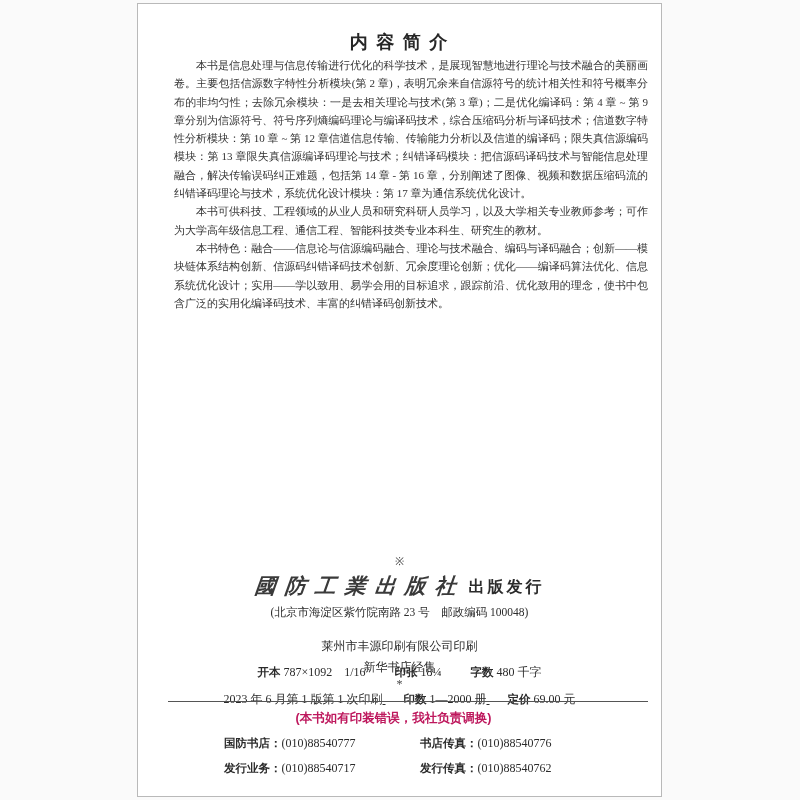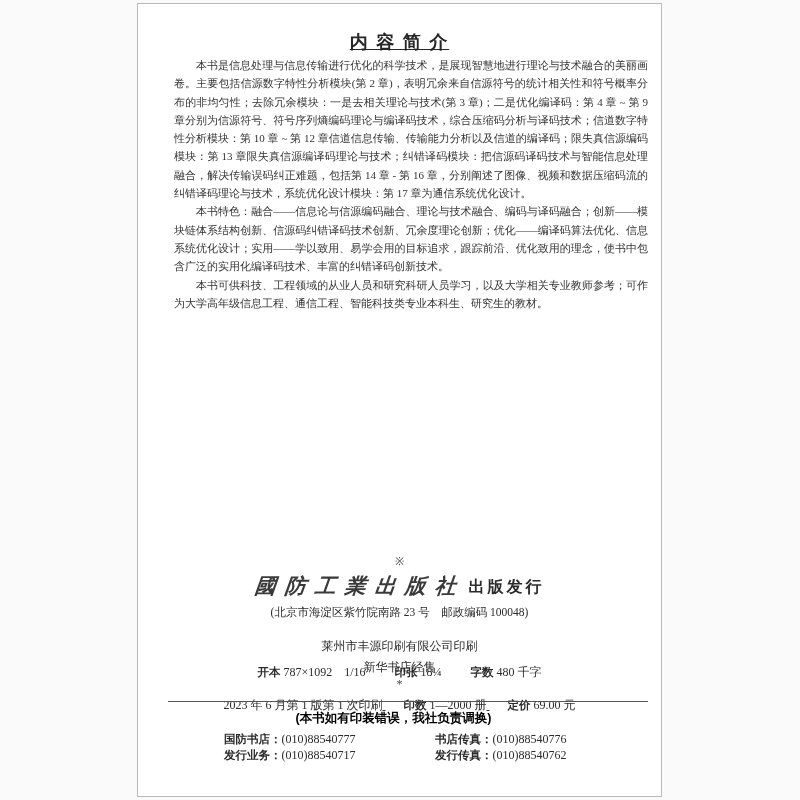--- a/index.html
+++ b/index.html
@@ -11,21 +11,20 @@
     -webkit-font-smoothing:antialiased;
   }
   .page{
     position:absolute;left:137px;top:3px;width:525px;height:794px;
     background:#ffffff;border:1px solid #b9b9b9;box-sizing:border-box;
   }
   .title{
     position:absolute;top:26px;left:0;right:0;margin:0;
     text-align:center;font-size:18px;font-weight:bold;color:#262626;
     letter-spacing:2px;
-    text-decoration:underline;
   }
   .abstract{
     position:absolute;top:52px;left:36px;right:13px;
     font-size:11px;line-height:18.3px;text-align:justify;color:#333;
   }
   .abstract p{margin:0;text-indent:2em;}
   .cip{
     position:absolute;top:358px;left:141px;right:40px;
     font-size:11.5px;line-height:17px;color:#2b2b2b;
   }
@@ -45,53 +44,53 @@
   .pub-suffix{font-size:16px;letter-spacing:3px;font-weight:bold;vertical-align:1px;}
   .imprint-address{font-size:11.5px;margin-top:4px;}
   .imprint-printer{font-size:12px;margin-top:18px;}
   .imprint-dist{font-size:12px;margin-top:4px;}
   .small-star{font-size:12px;line-height:10px;margin-top:3px;color:#444;}
   .colophon{
     position:absolute;top:659px;left:0;right:0;text-align:center;
     font-size:12px;color:#2b2b2b;
   }
   .colophon .row{margin-top:0;line-height:18px;white-space:nowrap;}
-  .colophon .row + .row{margin-top:15px;text-decoration:underline;}
+  .colophon .row + .row{margin-top:9px;text-decoration:underline;}
   .colophon .item{display:inline-block;}
   .colophon .sp-l{margin-left:26px;text-align:right;}
   .colophon .sp-m{margin-left:18px;}
   .lbl{font-weight:bold;font-family:"Liberation Sans","DejaVu Sans",sans-serif;font-size:11.5px;}
   .rule{
     position:absolute;top:697px;left:30px;width:480px;height:0;
     border:none;border-top:1px solid #555;margin:0;
   }
   .notice{
     position:absolute;top:706px;left:0;right:12px;text-align:center;
-    font-weight:bold;font-size:12.5px;color:#000000;
+    font-weight:bold;font-size:12.5px;color:#be185d;
     font-family:"Liberation Sans","DejaVu Sans",sans-serif;
   }
   .contacts{
     position:absolute;top:727px;left:86px;right:30px;
     font-size:12px;color:#2b2b2b;
   }
-  .contacts .crow{display:flex;line-height:16px;justify-content:space-between;}
+  .contacts .crow{display:flex;line-height:25px;}
   .contacts .ccell{width:196px;white-space:nowrap;}
   .contacts .ccell + .ccell{margin-left:0;}
 </style>
 </head>
 <body>
 
 <div class="page">
 
   <h1 class="title">内 容 简 介</h1>
 
   <div class="abstract">
     <p>本书是信息处理与信息传输进行优化的科学技术，是展现智慧地进行理论与技术融合的美丽画卷。主要包括信源数字特性分析模块(第 2 章)，表明冗余来自信源符号的统计相关性和符号概率分布的非均匀性；去除冗余模块：一是去相关理论与技术(第 3 章)；二是优化编译码：第 4 章 ~ 第 9 章分别为信源符号、符号序列熵编码理论与编译码技术，综合压缩码分析与译码技术；信道数字特性分析模块：第 10 章 ~ 第 12 章信道信息传输、传输能力分析以及信道的编译码；限失真信源编码模块：第 13 章限失真信源编译码理论与技术；纠错译码模块：把信源码译码技术与智能信息处理融合，解决传输误码纠正难题，包括第 14 章 - 第 16 章，分别阐述了图像、视频和数据压缩码流的纠错译码理论与技术，系统优化设计模块：第 17 章为通信系统优化设计。</p>
+    <p>本书可供科技、工程领域的从业人员和研究科研人员学习，以及大学相关专业教师参考；可作为大学高年级信息工程、通信工程、智能科技类专业本科生、研究生的教材。</p>
     <p>本书特色：融合——信息论与信源编码融合、理论与技术融合、编码与译码融合；创新——模块链体系结构创新、信源码纠错译码技术创新、冗余度理论创新；优化——编译码算法优化、信息系统优化设计；实用——学以致用、易学会用的目标追求，跟踪前沿、优化致用的理念，使书中包含广泛的实用化编译码技术、丰富的纠错译码创新技术。</p>
-    <p>本书可供科技、工程领域的从业人员和研究科研人员学习，以及大学相关专业教师参考；可作为大学高年级信息工程、通信工程、智能科技类专业本科生、研究生的教材。</p>
   </div>
 
 
   <div class="imprint">
     <div class="imprint-star">※</div>
     <div class="pub-line">
       <span class="calligraphy">國防工業出版社</span>
       <span class="pub-suffix">出版发行</span>
     </div>
     <div class="imprint-address">(北京市海淀区紫竹院南路 23 号　邮政编码 100048)</div>

